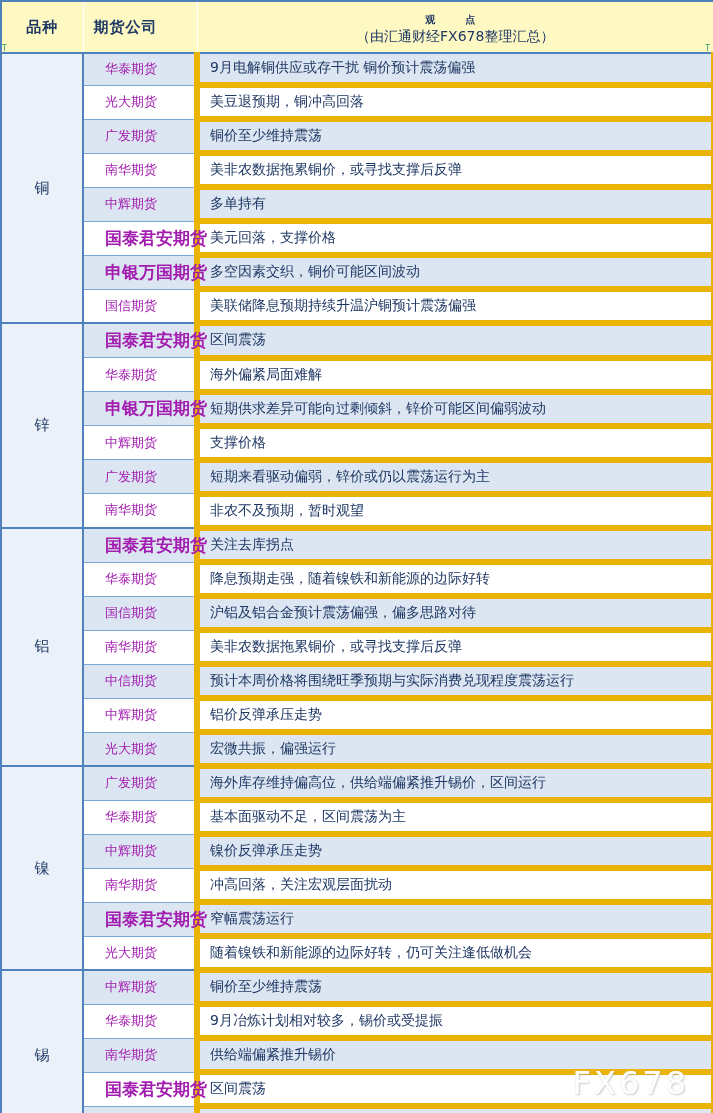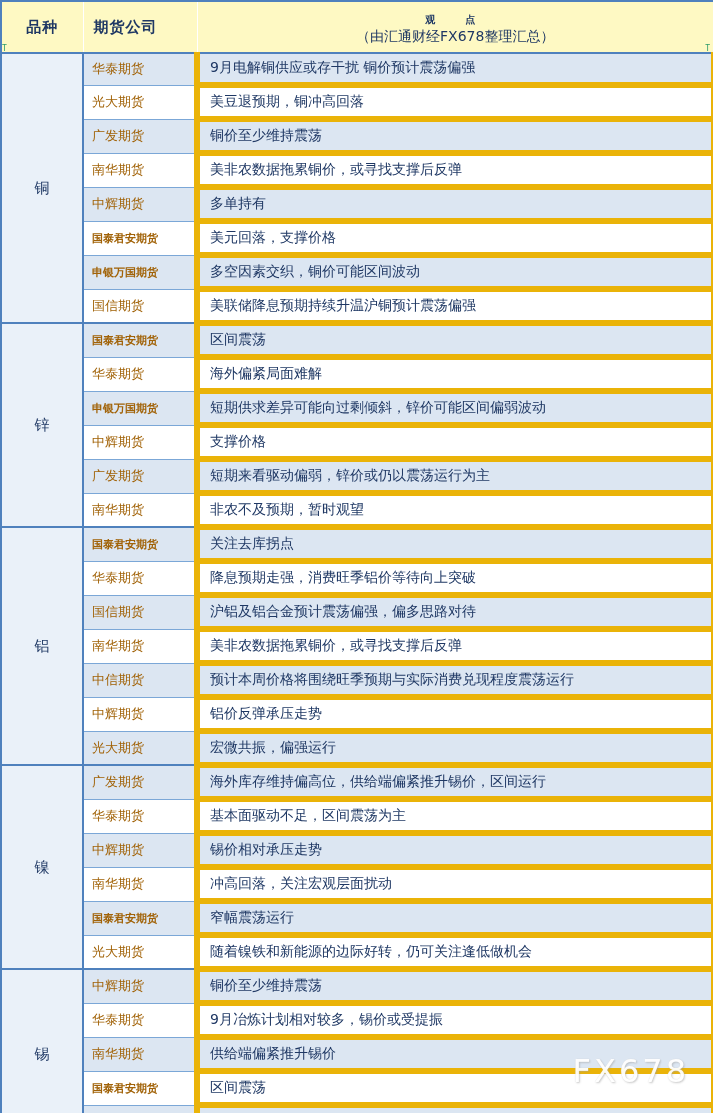--- a/index.html
+++ b/index.html
@@ -50,38 +50,38 @@
   td.cat{
     text-align:center;
     vertical-align:middle;
     font-size:15px;
     color:#1f3864;
     border:1px solid #7ba7d7;
     background:#eaf1f9;
   }
   td.firm{
     font-size:13px;
-    color:#a16207;
-    padding:5px 4px 5px 8px;
+    color:#a21caf;
+    padding:5px 4px 5px 21px;
     border:1px solid #7ba7d7;
     white-space:nowrap;
     vertical-align:middle;
     letter-spacing:0px;
   }
   td.view{
     font-size:14px;
     color:#1f3864;
     padding:5px 6px 5px 10px;
     border:6px solid #eab308;
     vertical-align:middle;
   }
   tr.odd td.firm, tr.odd td.view{background:#dce6f2;}
   tr.even td.firm, tr.even td.view{background:#ffffff;}
 
-  td.firm.bold{font-weight:bold;font-size:11px;}
+  td.firm.bold{font-weight:bold;font-size:17px;}
 
   
   tr.group-start td{border-top:2px solid #4f81bd;}
   td.cat{border-right:2px solid #4f81bd;}
 
   
   table.main{border:2px solid #4f81bd;}
 
   
   .corner-mark{
@@ -91,21 +91,21 @@
     font-family:"DejaVu Sans Mono","Liberation Mono",monospace;
     line-height:8px;
   }
   .corner-left{left:2px;top:45px;}
   .corner-right{right:3px;top:45px;}
 
   
   .watermark{
     position:absolute;
     right:24px;
-    bottom:52px;
+    bottom:41px;
     font-size:32px;
     letter-spacing:3px;
     color:#ffffff;
     font-family:"DejaVu Sans","Liberation Sans",sans-serif;
     text-shadow:0 0 1px #d8d8d8, 1px 1px 2px rgba(150,150,150,.55);
     opacity:.95;
     pointer-events:none;
     font-weight:normal;
   }
 </style>
@@ -192,21 +192,21 @@
           <td class="firm">南华期货</td>
           <td class="view">非农不及预期，暂时观望</td>
         </tr>
         <tr class="odd group-start">
           <td class="cat" rowspan="7">铝</td>
           <td class="firm bold">国泰君安期货</td>
           <td class="view">关注去库拐点</td>
         </tr>
         <tr class="even">
           <td class="firm">华泰期货</td>
-          <td class="view">降息预期走强，消费旺季铝价等待向上突破</td>
+          <td class="view">降息预期走强，随着镍铁和新能源的边际好转</td>
         </tr>
         <tr class="odd">
           <td class="firm">国信期货</td>
           <td class="view">沪铝及铝合金预计震荡偏强，偏多思路对待</td>
         </tr>
         <tr class="even">
           <td class="firm">南华期货</td>
           <td class="view">美非农数据拖累铜价，或寻找支撑后反弹</td>
         </tr>
         <tr class="odd">
@@ -225,21 +225,21 @@
           <td class="cat" rowspan="6">镍</td>
           <td class="firm">广发期货</td>
           <td class="view">海外库存维持偏高位，供给端偏紧推升锡价，区间运行</td>
         </tr>
         <tr class="even">
           <td class="firm">华泰期货</td>
           <td class="view">基本面驱动不足，区间震荡为主</td>
         </tr>
         <tr class="odd">
           <td class="firm">中辉期货</td>
-          <td class="view">锡价相对承压走势</td>
+          <td class="view">镍价反弹承压走势</td>
         </tr>
         <tr class="even">
           <td class="firm">南华期货</td>
           <td class="view">冲高回落，关注宏观层面扰动</td>
         </tr>
         <tr class="odd">
           <td class="firm bold">国泰君安期货</td>
           <td class="view">窄幅震荡运行</td>
         </tr>
         <tr class="even">

